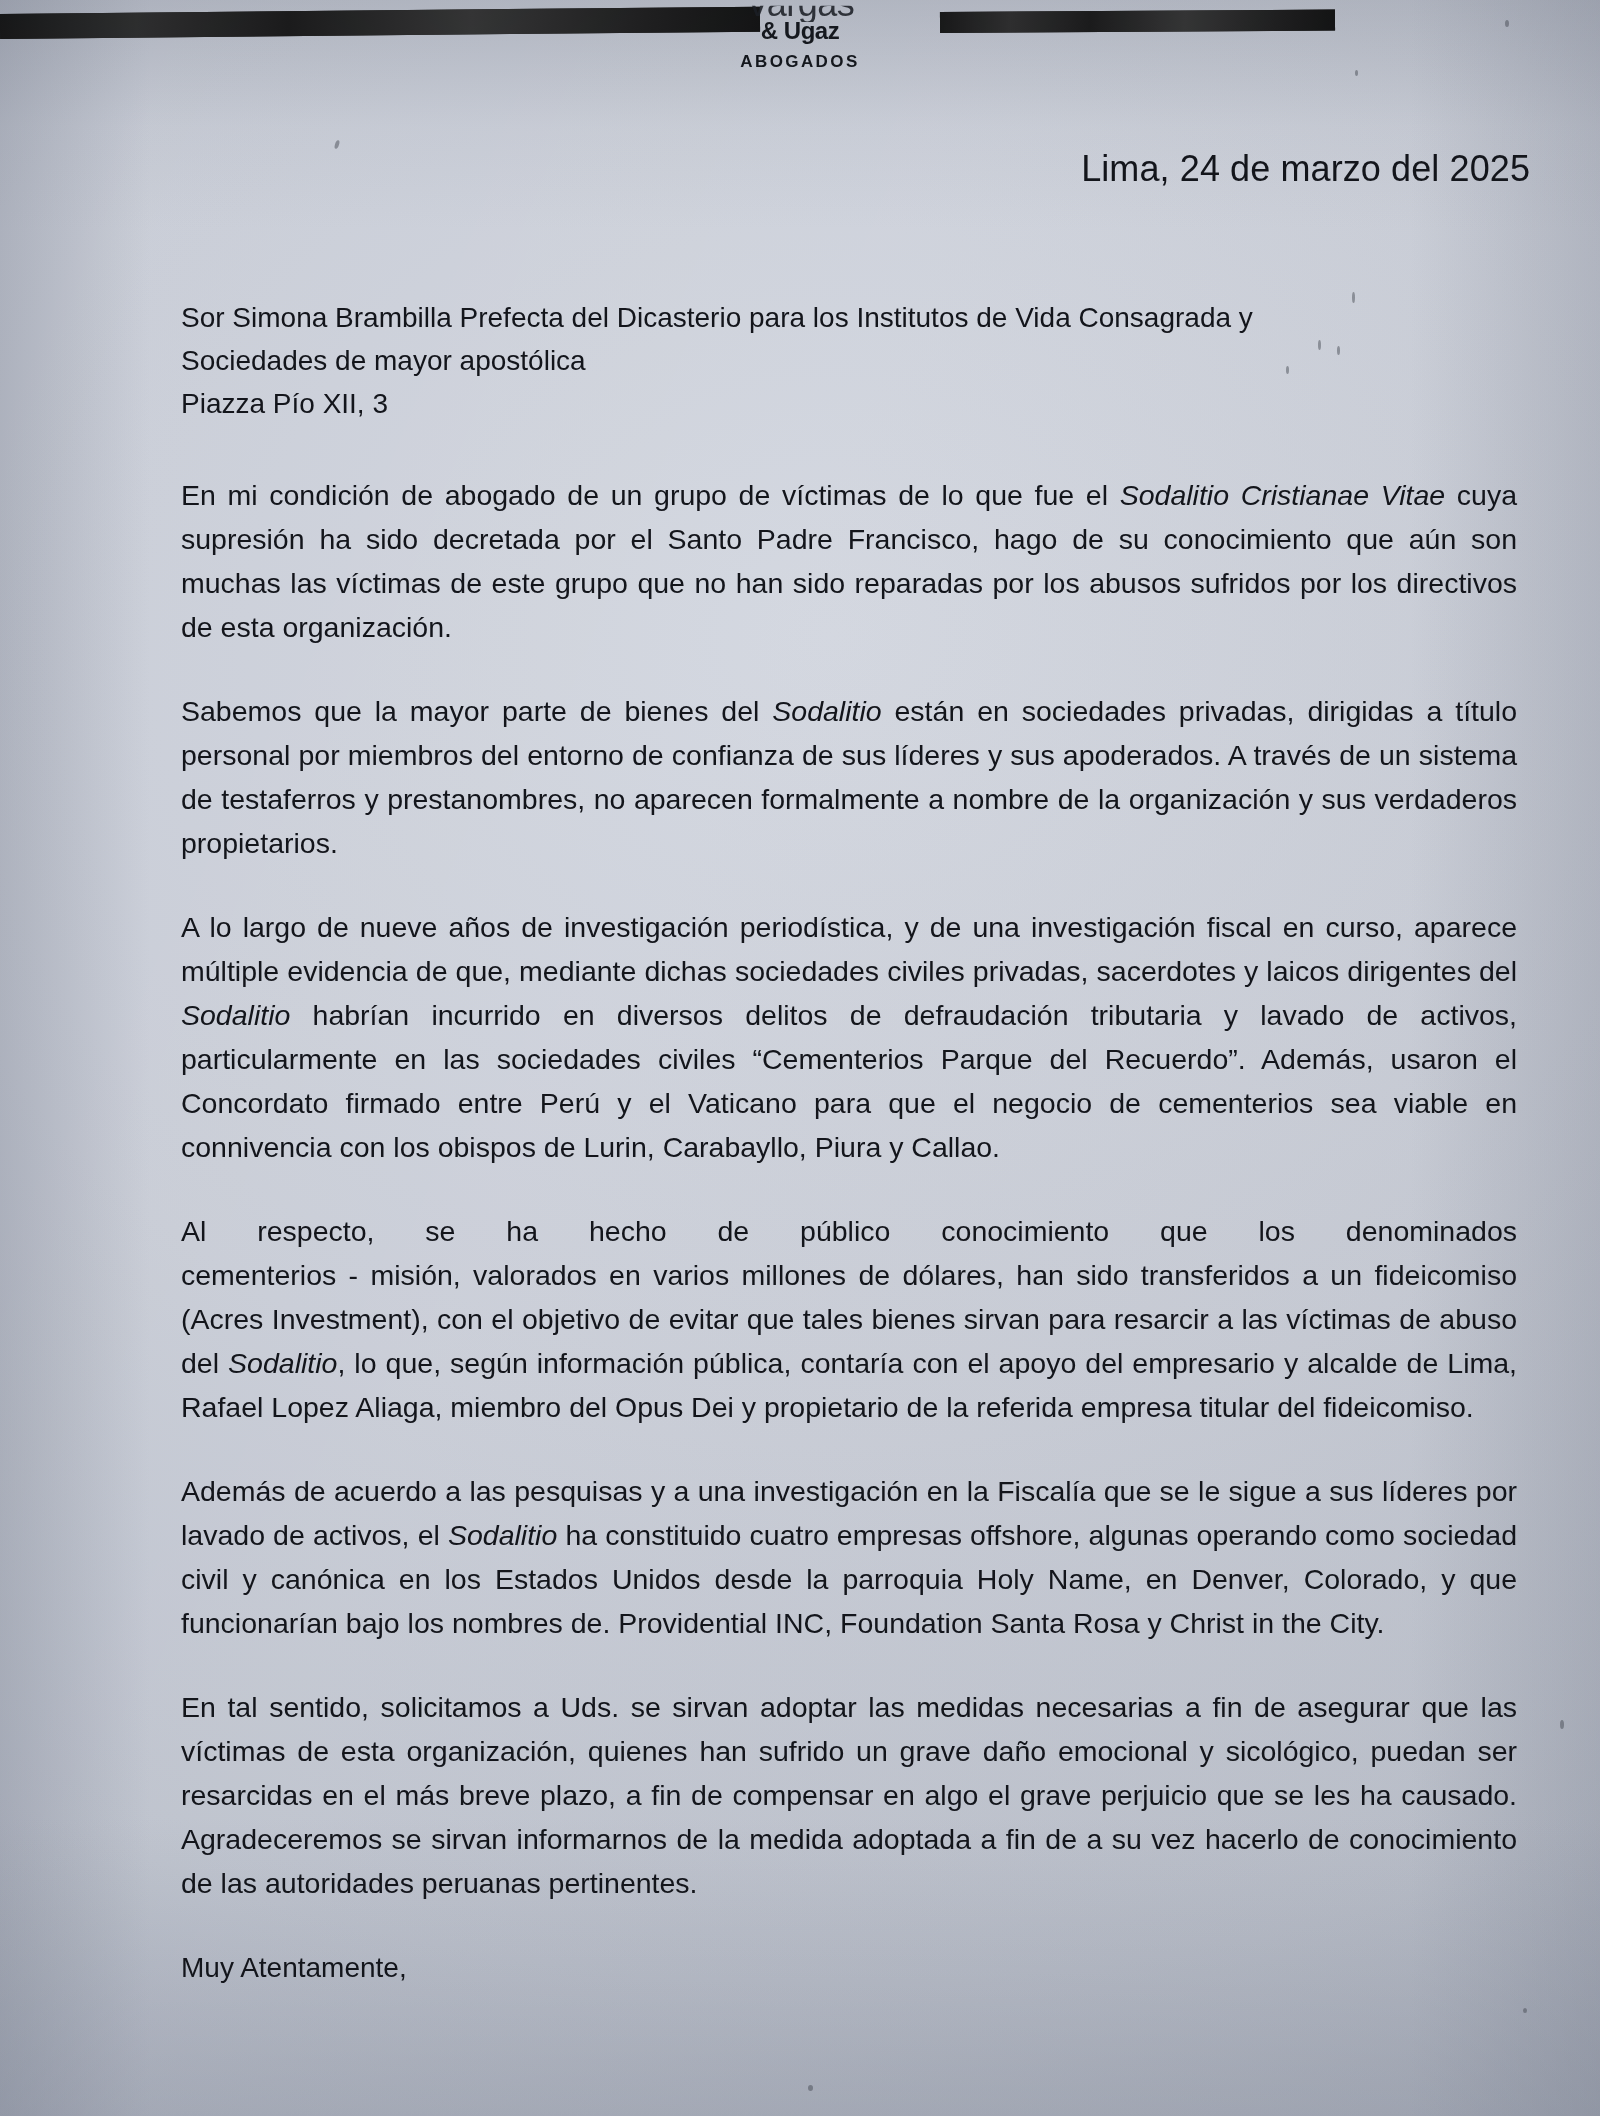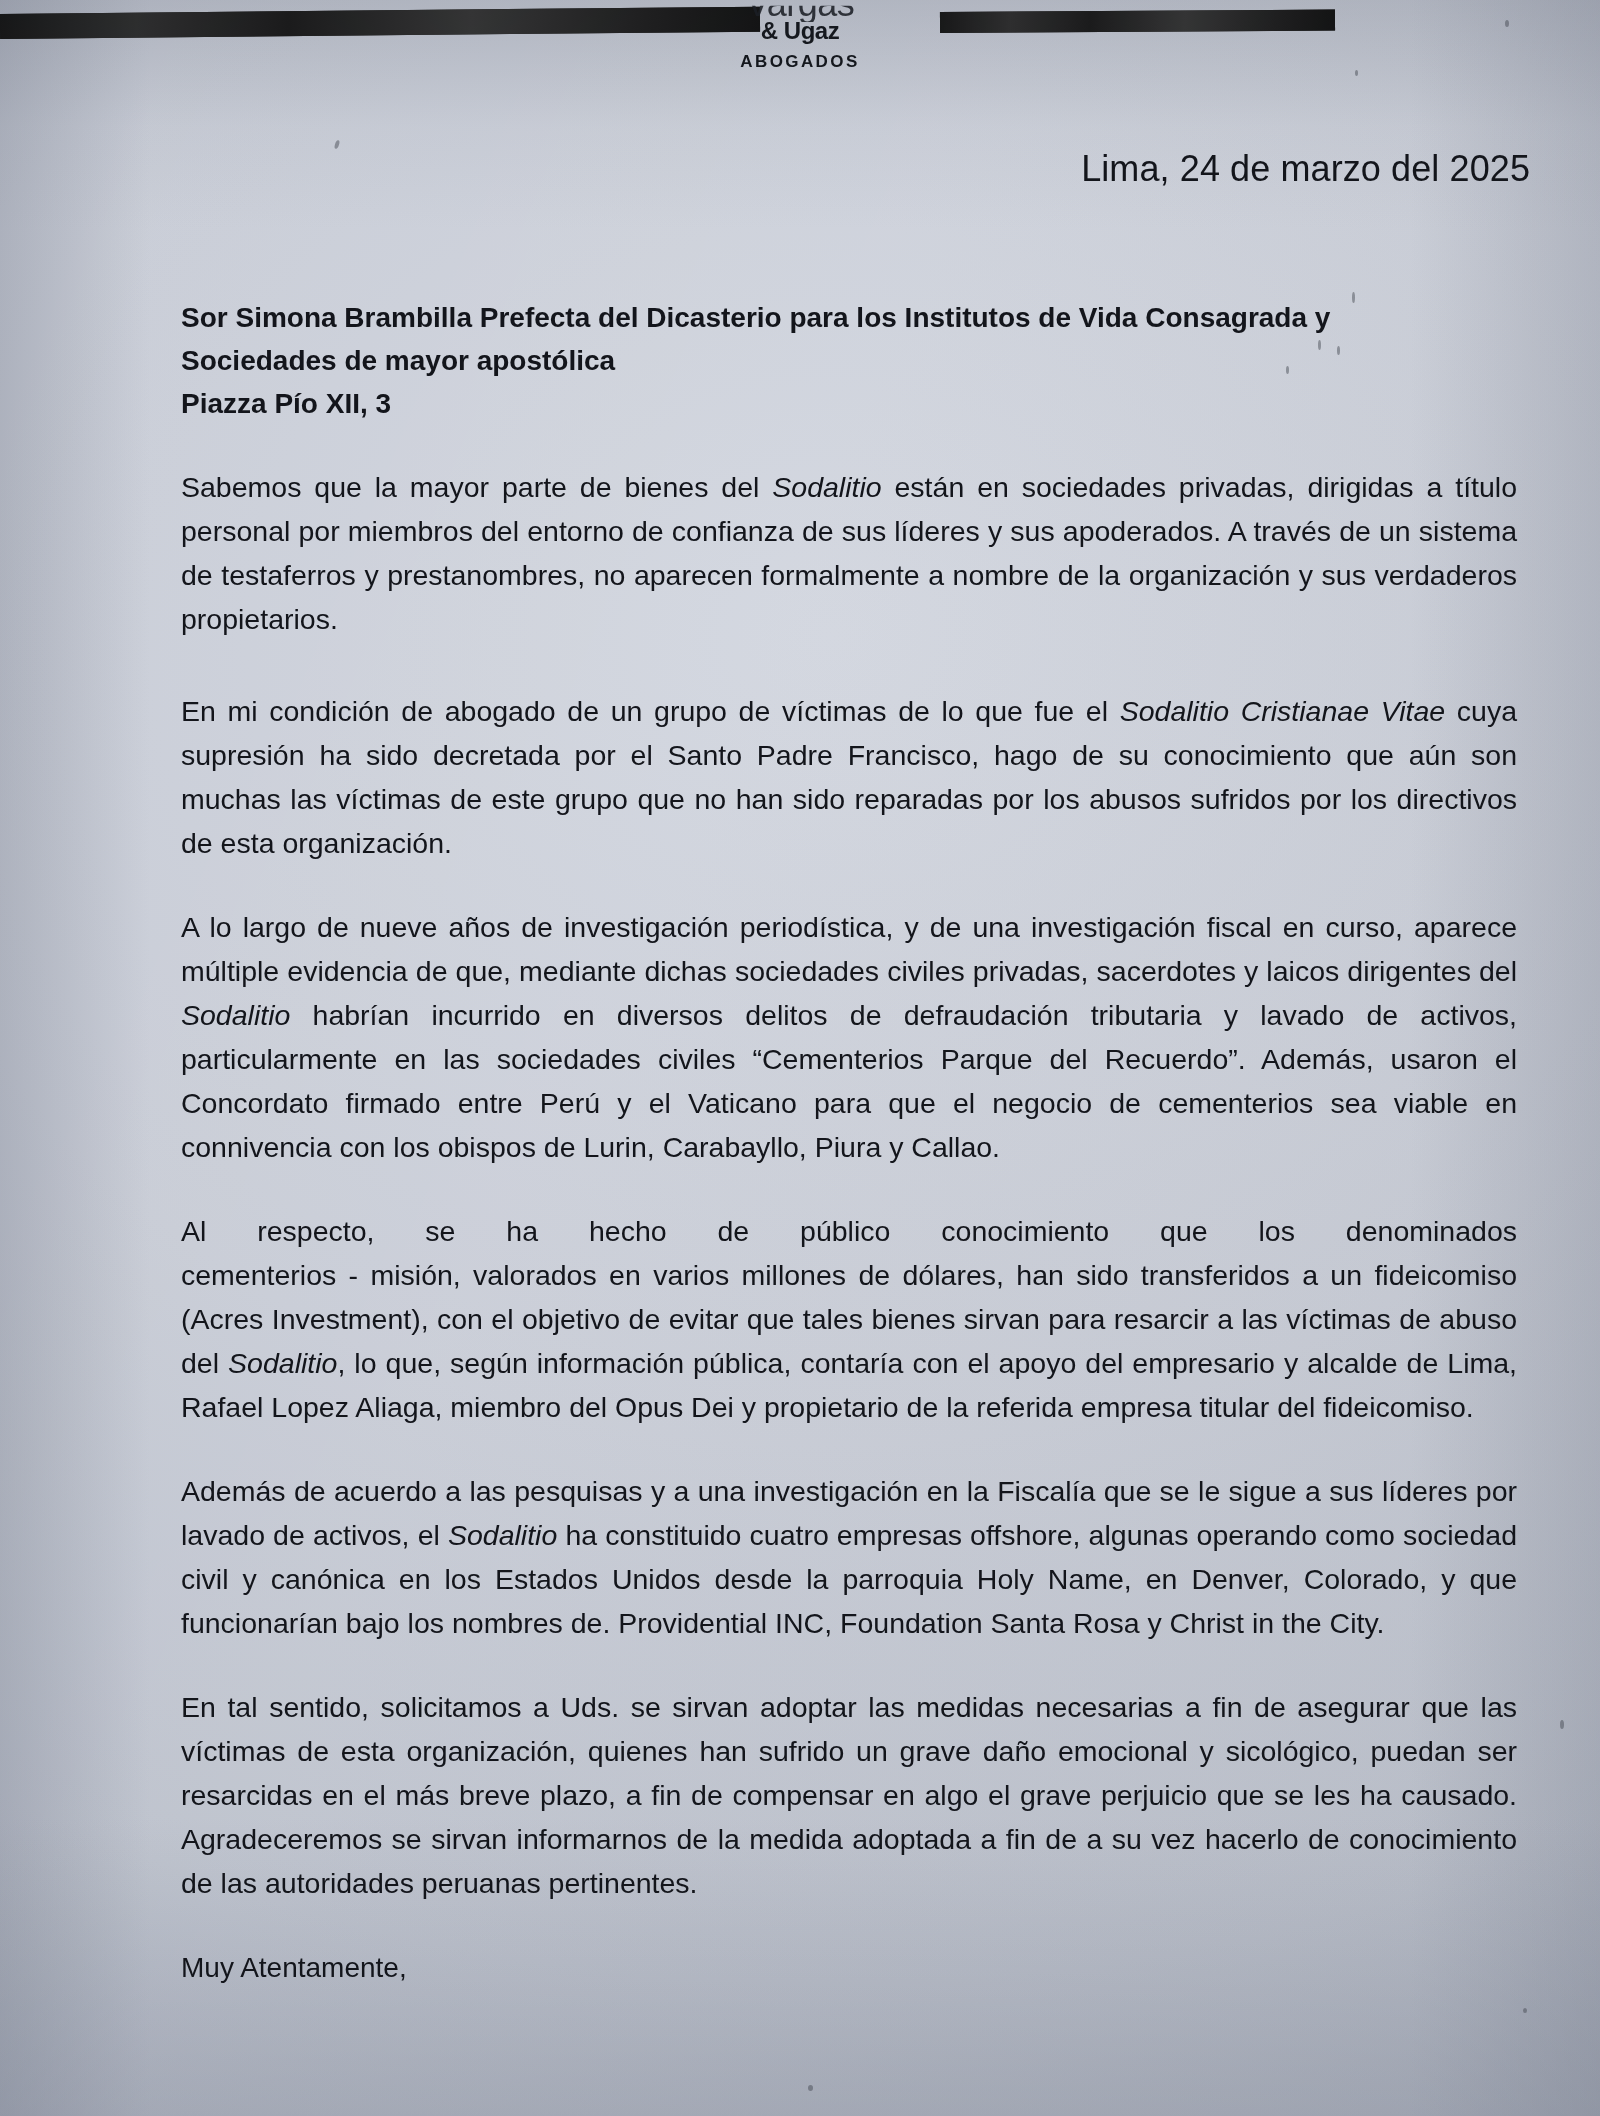--- a/index.html
+++ b/index.html
@@ -110,21 +110,21 @@
     position: absolute;
     left: 181px;
     top: 296px;
     width: 1336px;
   }
   .addressee {
     font-size: 28px;
     line-height: 43px;
     margin: 0 0 0 0;
   }
-  .addressee .aline { display: block; font-weight: bold; }
+  .addressee .aline { display: block; }
   .salutation {
     font-size: 28px;
     line-height: 43px;
     margin: 46px 0 0 0;
   }
   p.para {
     font-size: 28.5px;
     line-height: 44px;
     margin: 40px 0 0 0;
     text-align: justify;
@@ -172,23 +172,23 @@
 
   <div class="content">
 
     <div class="addressee">
       <span class="aline">Sor Simona Brambilla Prefecta del Dicasterio para los Institutos de Vida Consagrada y</span>
       <span class="aline">Sociedades de mayor apostólica</span>
       <span class="aline">Piazza Pío XII, 3</span>
     </div>
 
 
+    <p class="para first"><span>En mi condición de abogado de un grupo de víctimas de lo que fue el </span><i>Sodalitio Cristianae Vitae</i><span> cuya supresión ha sido decretada por el Santo Padre Francisco, hago de su conocimiento que aún son muchas las víctimas de este grupo que no han sido reparadas por los abusos sufridos por los directivos de esta organización.</span></p>
+
     <p class="para"><span>Sabemos que la mayor parte de bienes del </span><i>Sodalitio</i><span> están en sociedades privadas, dirigidas a título personal por miembros del entorno de confianza de sus líderes y sus apoderados. A través de un sistema de testaferros y prestanombres, no aparecen formalmente a nombre de la organización y sus verdaderos propietarios.</span></p>
-
-    <p class="para first"><span>En mi condición de abogado de un grupo de víctimas de lo que fue el </span><i>Sodalitio Cristianae Vitae</i><span> cuya supresión ha sido decretada por el Santo Padre Francisco, hago de su conocimiento que aún son muchas las víctimas de este grupo que no han sido reparadas por los abusos sufridos por los directivos de esta organización.</span></p>
 
     <p class="para"><span>A lo largo de nueve años de investigación periodística, y de una investigación fiscal en curso, aparece múltiple evidencia de que, mediante dichas sociedades civiles privadas, sacerdotes y laicos dirigentes del </span><i>Sodalitio</i><span> habrían incurrido en diversos delitos de defraudación tributaria y lavado de activos, particularmente en las sociedades civiles “Cementerios Parque del Recuerdo”. Además, usaron el Concordato firmado entre Perú y el Vaticano para que el negocio de cementerios sea viable en connivencia con los obispos de Lurin, Carabayllo, Piura y Callao.</span></p>
 
     <p class="para spread-first"><span>Al respecto, se ha hecho de público conocimiento que los denominados cementerios - misión, valorados en varios millones de dólares, han sido transferidos a un fideicomiso (Acres Investment), con el objetivo de evitar que tales bienes sirvan para resarcir a las víctimas de abuso del </span><i>Sodalitio</i><span>, lo que, según información pública, contaría con el apoyo del empresario y alcalde de Lima, Rafael Lopez Aliaga, miembro del Opus Dei y propietario de la referida empresa titular del fideicomiso.</span></p>
 
     <p class="para"><span>Además de acuerdo a las pesquisas y a una investigación en la Fiscalía que se le sigue a sus líderes por lavado de activos, el </span><i>Sodalitio</i><span> ha constituido cuatro empresas offshore, algunas operando como sociedad civil y canónica en los Estados Unidos desde la parroquia Holy Name, en Denver, Colorado, y que funcionarían bajo los nombres de. Providential INC, Foundation Santa Rosa y Christ in the City.</span></p>
 
     <p class="para">En tal sentido, solicitamos a Uds. se sirvan adoptar las medidas necesarias a fin de asegurar que las víctimas de esta organización, quienes han sufrido un grave daño emocional y sicológico, puedan ser resarcidas en el más breve plazo, a fin de compensar en algo el grave perjuicio que se les ha causado. Agradeceremos se sirvan informarnos de la medida adoptada a fin de a su vez hacerlo de conocimiento de las autoridades peruanas pertinentes.</p>
 
     <div class="closing">Muy Atentamente,</div>

